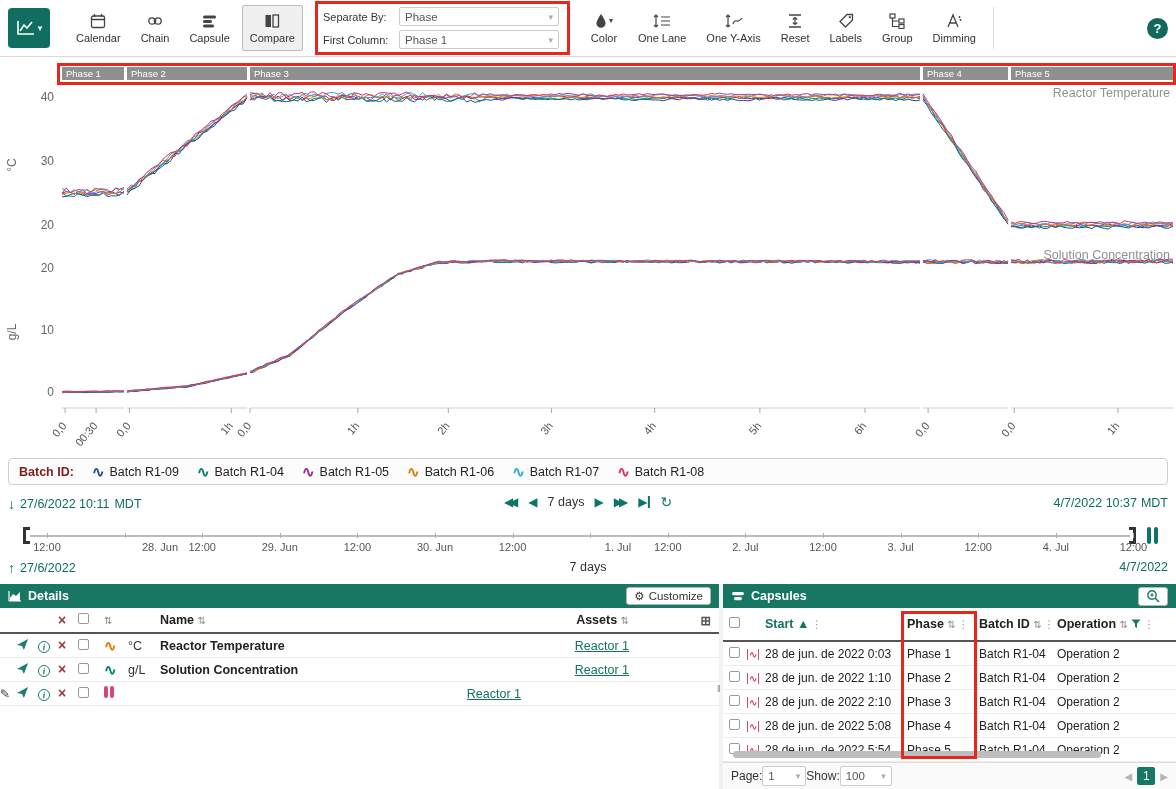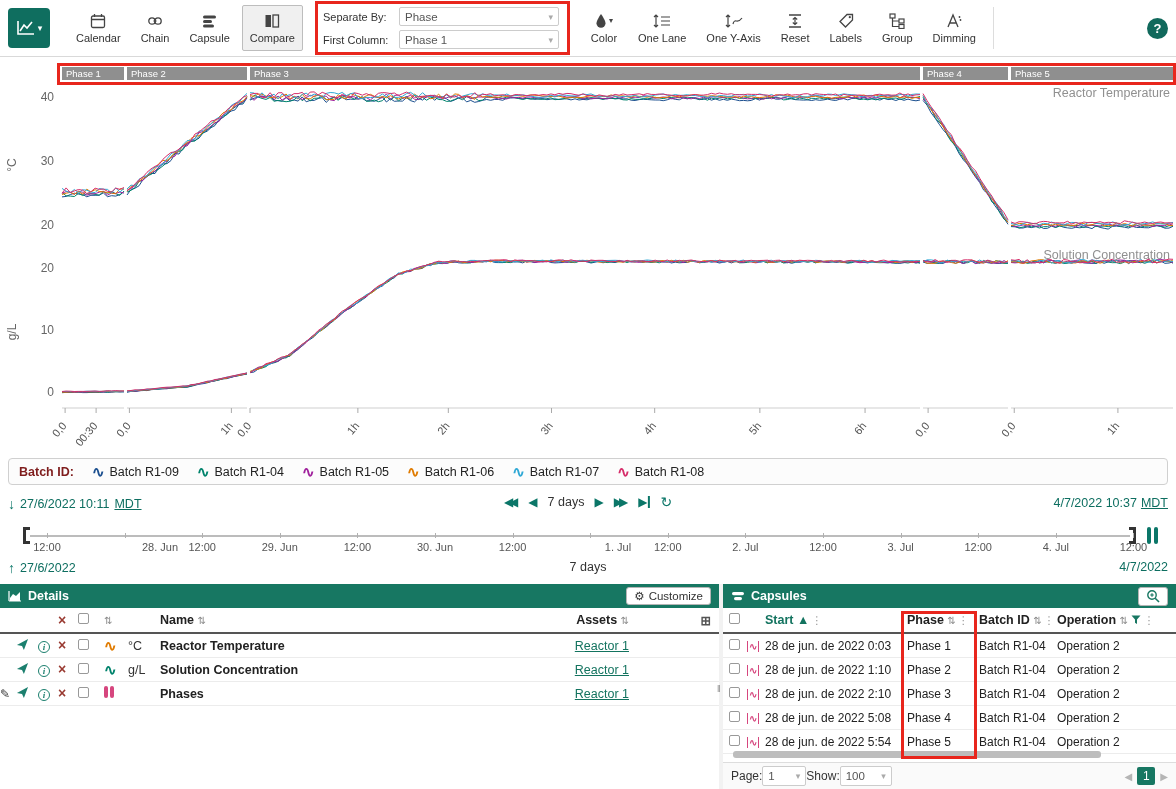--- a/index.html
+++ b/index.html
@@ -55,21 +55,21 @@
   .timenav { position:absolute; top:490px; left:0; right:0; height:30px; }
   .tn-left { position:absolute; left:8px; top:6px; display:flex; align-items:center; gap:5px;
              font-size:12.5px; color:#0d6e60; }
   .tn-right { position:absolute; right:8px; top:6px; display:flex; align-items:center; gap:4px;
               font-size:12.5px; color:#0d6e60; }
   .tn-center { position:absolute; left:50%; top:5px; transform:translateX(-50%);
                display:flex; align-items:center; gap:10px; }
   .tn-arrow { color:#0b7668; font-size:12px; cursor:pointer; line-height:1; }
   .tn-arrow.dbl { letter-spacing:-4px; padding-right:4px; }
   .tn-days { color:#333; font-size:12.5px; }
-  .tz { text-decoration:underline; cursor:pointer; }
+  .tz { cursor:pointer; }
   .updown { color:#0b7668; font-weight:bold; font-size:14px; cursor:pointer; }
   .stepbar { border-right:2px solid #0b7668; padding-right:1px; }
 
   
   .timeline { position:absolute; top:524px; left:0; right:0; height:34px; }
   .tl-line { position:absolute; top:11px; left:30px; right:46px; border-top:2px solid #bcbcbc; }
   .tl-bracket { position:absolute; top:3px; width:7px; height:17px; border:3px solid #333; }
   .tl-bracket.l { left:23px; border-right:none; }
   .tl-bracket.r { right:40px; border-left:none; }
   .tl-caps { position:absolute; right:18px; top:3px; display:flex; gap:3px; cursor:pointer; }
@@ -112,21 +112,21 @@
   .unit { color:#333; }
   .nm { font-weight:bold; color:#222; }
   .asset-link { color:#13735f; text-decoration:underline; font-size:12.5px; cursor:pointer; }
   .c9 { text-align:right; padding-right:6px; }
   .c10 { text-align:right; padding-right:8px; color:#555; }
   .hd-name { text-align:left; }
   .hd-assets { text-align:right; padding-right:6px; }
 
   .cap-head, .cap-row { display:grid; grid-template-columns:24px 18px 142px 72px 78px 1fr;
                         align-items:center; font-size:12px; }
-  .cap-head { height:26px; border-bottom:2px solid #555; font-weight:bold; color:#222; font-size:12.5px; }
+  .cap-head { height:34px; border-bottom:2px solid #555; font-weight:bold; color:#222; font-size:12.5px; }
   .cap-row { height:24px; border-bottom:1px solid #ececec; color:#222; }
   .cap-ico { justify-self:start; color:#d6467e; font-size:10px; font-weight:bold;
              border-left:1.5px solid #d6467e; border-right:1.5px solid #d6467e; padding:0 1px; line-height:11px; }
   .hd-start { color:#13735f; }
   .dots { color:#999; font-weight:normal; font-size:11px; padding-left:2px; }
   .cap-hscroll { position:absolute; left:10px; bottom:31px; width:368px; height:7px;
                  background:#bdbdbd; border-radius:3px; cursor:pointer; }
   .cap-footer { position:absolute; left:0; right:0; bottom:0; height:27px; border-top:1px solid #ddd;
                 background:#fafafa; display:flex; align-items:center; padding:0 8px; font-size:12px; }
   .cap-footer .mini-select { height:20px; }
@@ -550,21 +550,20 @@
             <path d="M1 7.5 L13 1 L8.5 13 L6.5 8.5 Z" fill="#1b7f6e"></path>
           </svg></span>
         <span><span class="info-i">i</span></span>
         <span><span class="x-ico">×</span></span>
         <span><span class="cbx"></span></span>
         <span><span class="cond">
             <i style="background:#d6467e"></i>
             <i style="background:#d6467e"></i>
           </span></span>
         <span class="unit"></span>
-        <span class="nm">Phases</span>
         <span class="c9"><a class="asset-link">Reactor 1</a></span>
         <span class="c10"></span>
       </div>
     </div>
 </div>
 
 <div class="splitter">
     <span>‖</span>
   </div>
 

